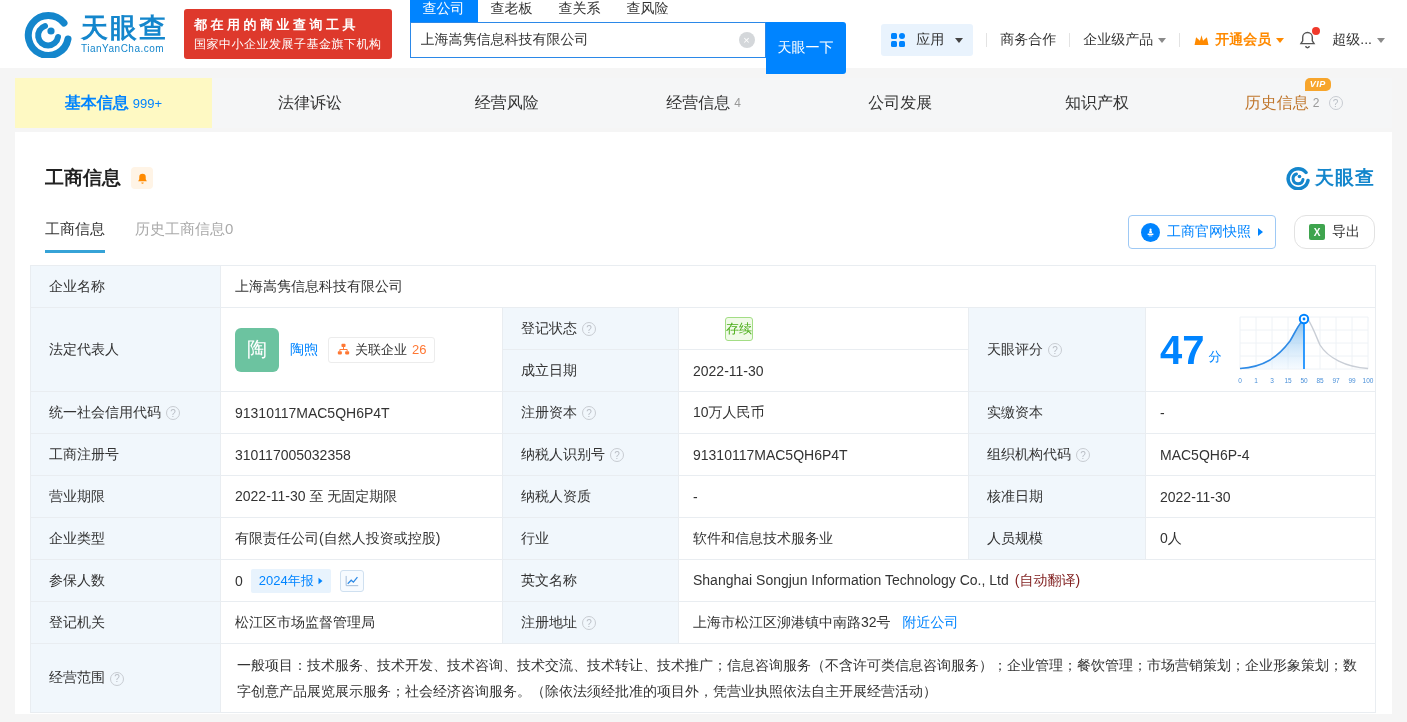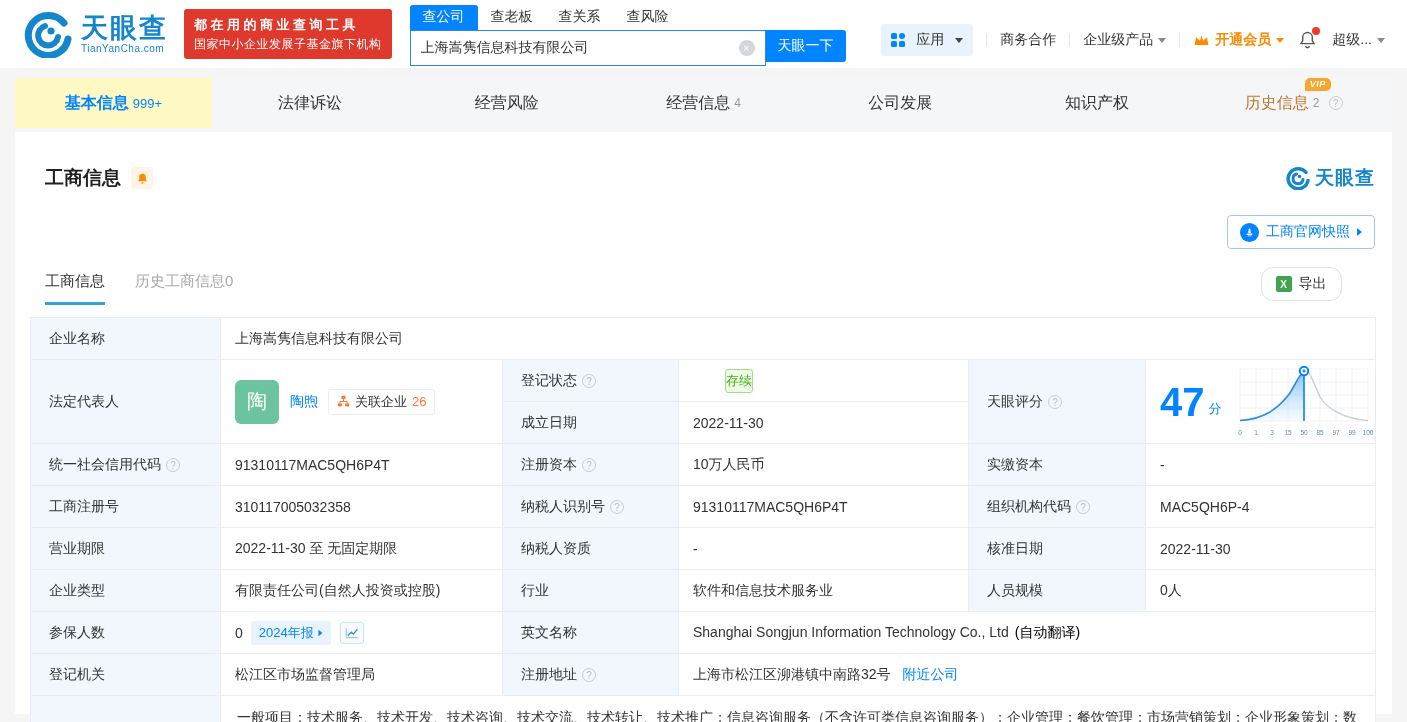--- a/index.html
+++ b/index.html
@@ -23,21 +23,21 @@
   .search-tab { padding:3px 13px 4px; font-size:14px; color:#333; cursor:pointer; }
   .search-tab.active { background:#0084ff; color:#fff; border-radius:3px 3px 0 0; }
   .search-row { display:flex; }
   .search-box { width:356px; height:36px; border:1px solid #2b88e8; background:#fff;
     display:flex; align-items:center; padding:0 10px; }
   .search-box input { border:none; outline:none; flex:1; font-size:14px; color:#333;
     font-family:"Liberation Sans","DejaVu Sans",sans-serif; }
   .clear-icon { width:16px; height:16px; border-radius:50%; background:#d4d7da; color:#fff;
     display:flex; align-items:center; justify-content:center; font-size:11px; cursor:pointer; }
   .clear-icon::before { content:"\00d7"; }
-  .search-btn { width:80px; height:32px; background:#0084ff; color:#fff; border:none; font-size:14px;
+  .search-btn { width:80px; height:52px; background:#0084ff; color:#fff; border:none; font-size:14px;
     border-radius:0 3px 3px 0; cursor:pointer; font-family:"Liberation Sans","DejaVu Sans",sans-serif; }
 
   .header-right { margin-left:auto; display:flex; align-items:center; gap:13px; margin-top:12px; }
   .apps-chip { display:flex; align-items:center; gap:11px; background:#e9f3fd; border-radius:3px;
     padding:7px 10px; cursor:pointer; }
   .grid-icon { width:14px; height:14px; display:grid; grid-template-columns:6px 6px; grid-template-rows:6px 6px; gap:2px; }
   .grid-icon i { background:#0084ff; border-radius:1.5px; }
   .grid-icon i:nth-child(2) { border-radius:50%; }
   .v-sep { width:1px; height:14px; background:#e3e3e3; }
   .nav-item { color:#333; cursor:pointer; display:flex; align-items:center; gap:5px; }
@@ -73,21 +73,21 @@
   .sec-title { font-size:19px; font-weight:700; color:#222; }
   .bell-chip { width:22px; height:22px; background:#fff4e6; border-radius:4px; margin-left:10px;
     display:flex; align-items:center; justify-content:center; }
   .watermark { margin-left:auto; display:flex; align-items:center; gap:5px; }
   .watermark .wm-text { font-size:19px; font-weight:700; color:#1486cc; letter-spacing:1px; }
 
   .subtab-row { display:flex; align-items:flex-end; margin:24px 17px 0 30px; }
   .subtab { font-size:15px; padding-bottom:11px; border-bottom:3px solid transparent; margin-right:30px; cursor:pointer; }
   .subtab.active { color:#333; border-bottom-color:#36a3d7; }
   .subtab.inactive { color:#aaa; }
-  .subtab-actions { margin-left:auto; display:flex; gap:18px; align-items:center; margin-bottom:4px;flex-direction:column; }
+  .subtab-actions { margin-left:auto; display:flex; gap:18px; align-items:center; margin-bottom:4px; }
   .btn-snapshot { height:34px; display:flex; align-items:center; gap:7px; padding:0 12px;
     border:1px solid #9ec9f5; border-radius:4px; background:#fff; color:#0084ff; font-size:14px; cursor:pointer; }
   .stamp-circ { width:19px; height:19px; border-radius:50%; background:#0084ff; display:flex;
     align-items:center; justify-content:center; }
   .tri-right { width:0; height:0; border-top:4px solid transparent; border-bottom:4px solid transparent;
     border-left:5px solid #0084ff; display:inline-block; }
   .btn-export { height:34px; display:flex; align-items:center; gap:7px; padding:0 14px;
     border:1px solid #e2e2e2; border-radius:12px; background:#fff; color:#333; font-size:14px; cursor:pointer; }
   .excel-icon { width:16px; height:16px; background:#3ea44e; border-radius:2px; color:#fff; font-size:10px;
     font-weight:700; display:flex; align-items:center; justify-content:center; }
@@ -110,21 +110,21 @@
     font-size:13px; padding:2px 0; border-radius:3px;margin-left:32px; }
   .score-wrap { display:flex; align-items:center; }
   .score-num { font-size:40px; font-weight:700; color:#0084ff; line-height:1; }
   .score-unit { font-size:13px; color:#0084ff; margin:14px 0 0 4px; }
   .score-chart { margin-left:12px; flex:none; }
   .report-badge { display:inline-flex; align-items:center; gap:4px; background:#e8f3fd; color:#0084ff;
     font-size:13px; padding:3px 8px; border-radius:2px; margin-left:8px; cursor:pointer; }
   .report-badge .tri-right { border-left-color:#0084ff; transform:scale(.8); }
   .trend-btn { display:inline-flex; align-items:center; justify-content:center; width:24px; height:22px;
     border:1px solid #cfe0f0; border-radius:3px; background:#f7fbff; margin-left:9px; cursor:pointer; }
-  .note { color:#000000; margin-left:6px; }
+  .note { color:#7f1d1d; margin-left:6px; }
 </style>
 </head>
 <body>
 
 <div class="header">
   <div class="logo-group">
     <svg class="logo-icon" viewBox="0 0 48 48">
       <path d="M40 13 A20 20 0 1 0 44 29" fill="none" stroke="#1486cc" stroke-width="7" stroke-linecap="round"></path>
       <path d="M21 16 A10 10 0 1 0 34 27" fill="none" stroke="#1486cc" stroke-width="6" stroke-linecap="round"></path>
       <circle cx="27" cy="21" r="3.6" fill="#1486cc"></circle>

